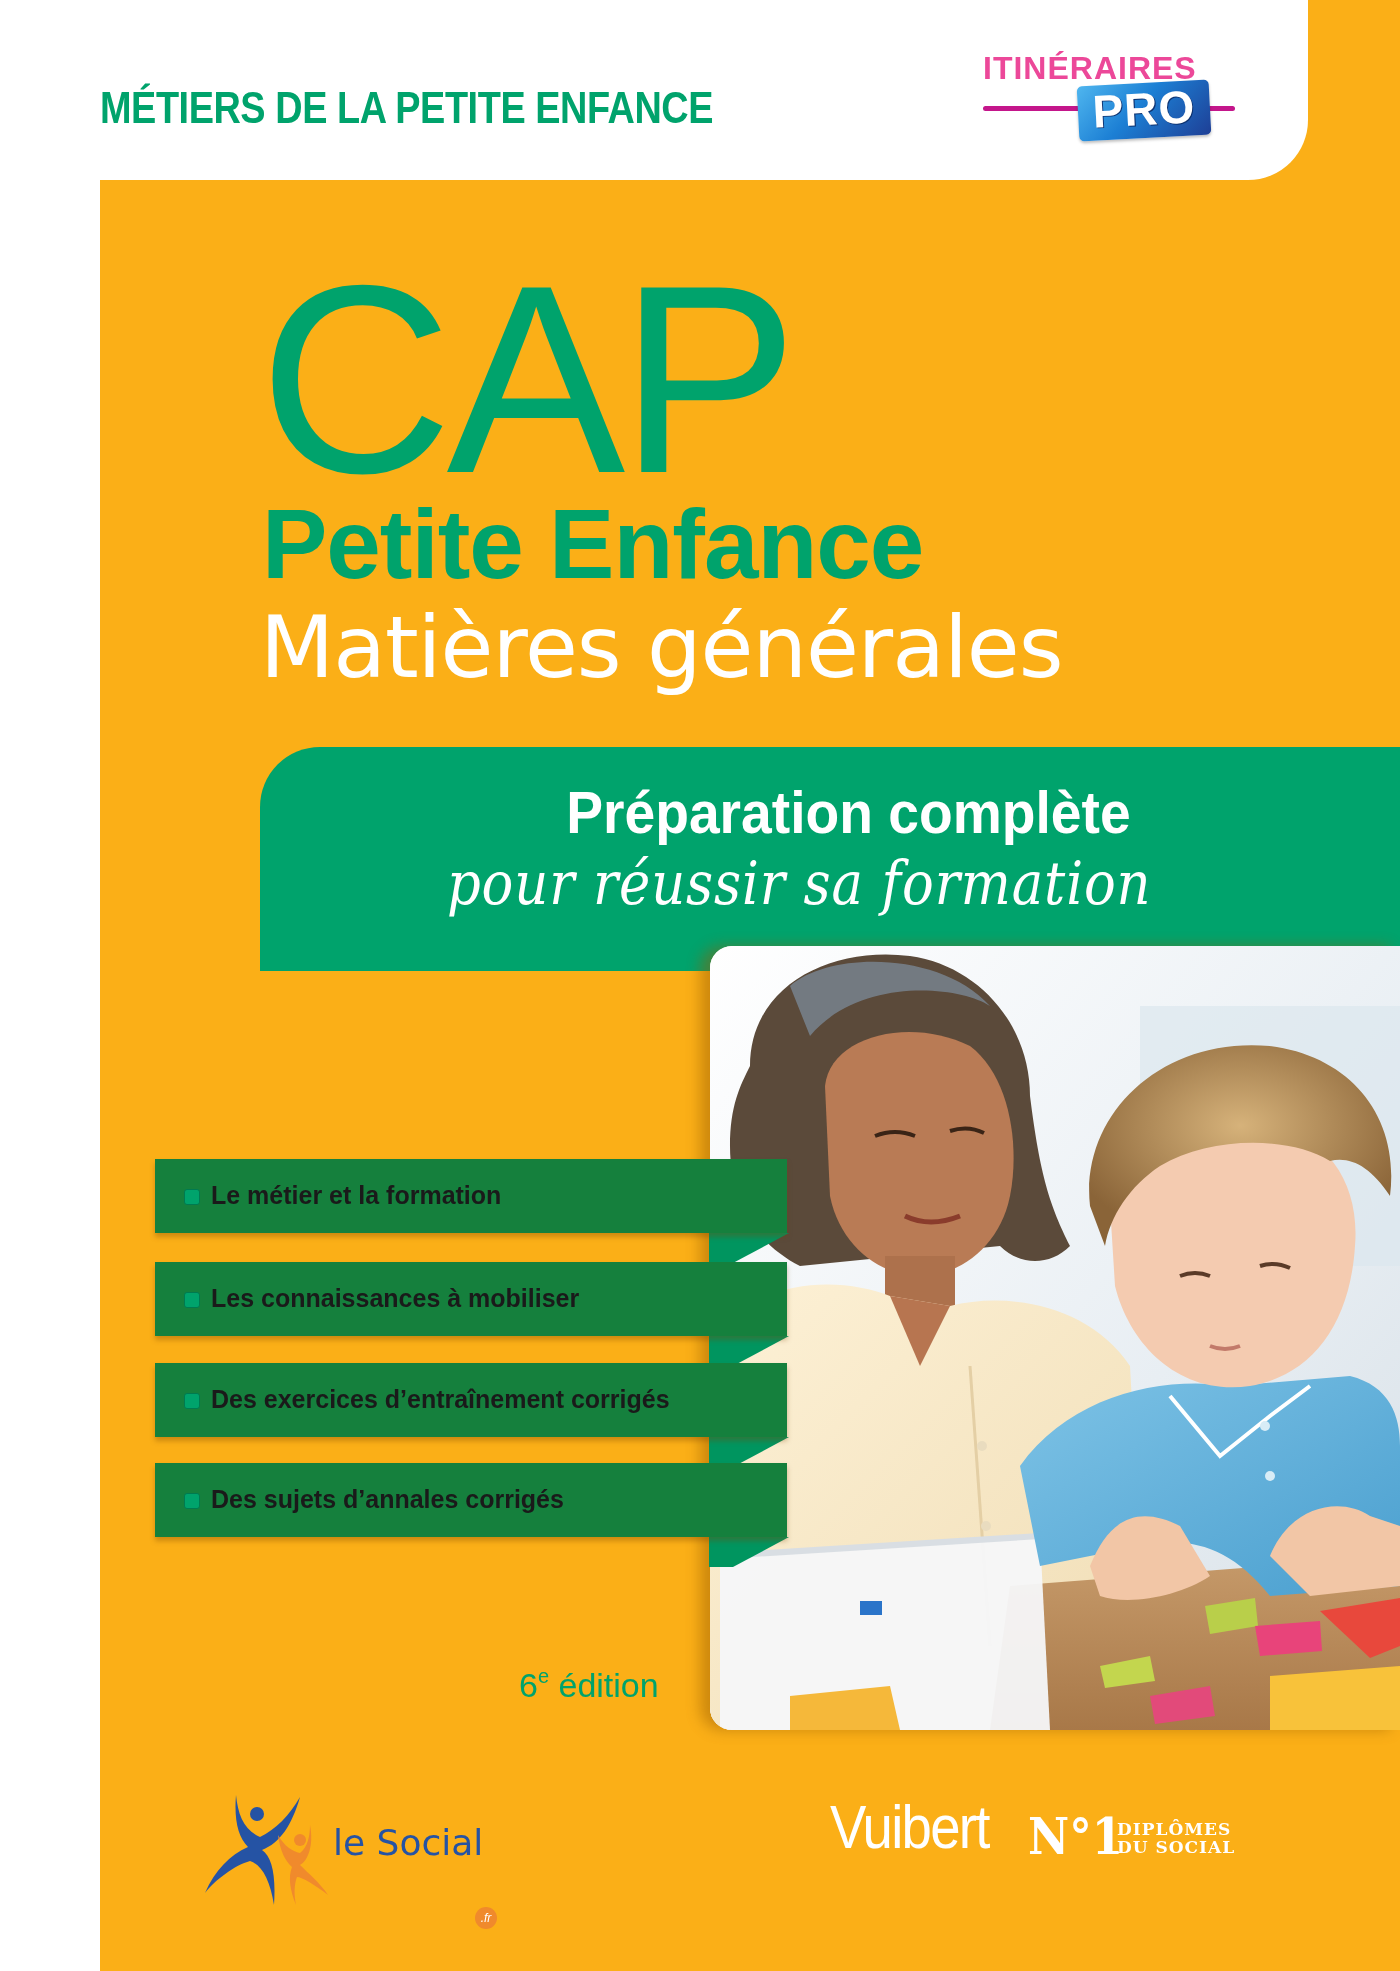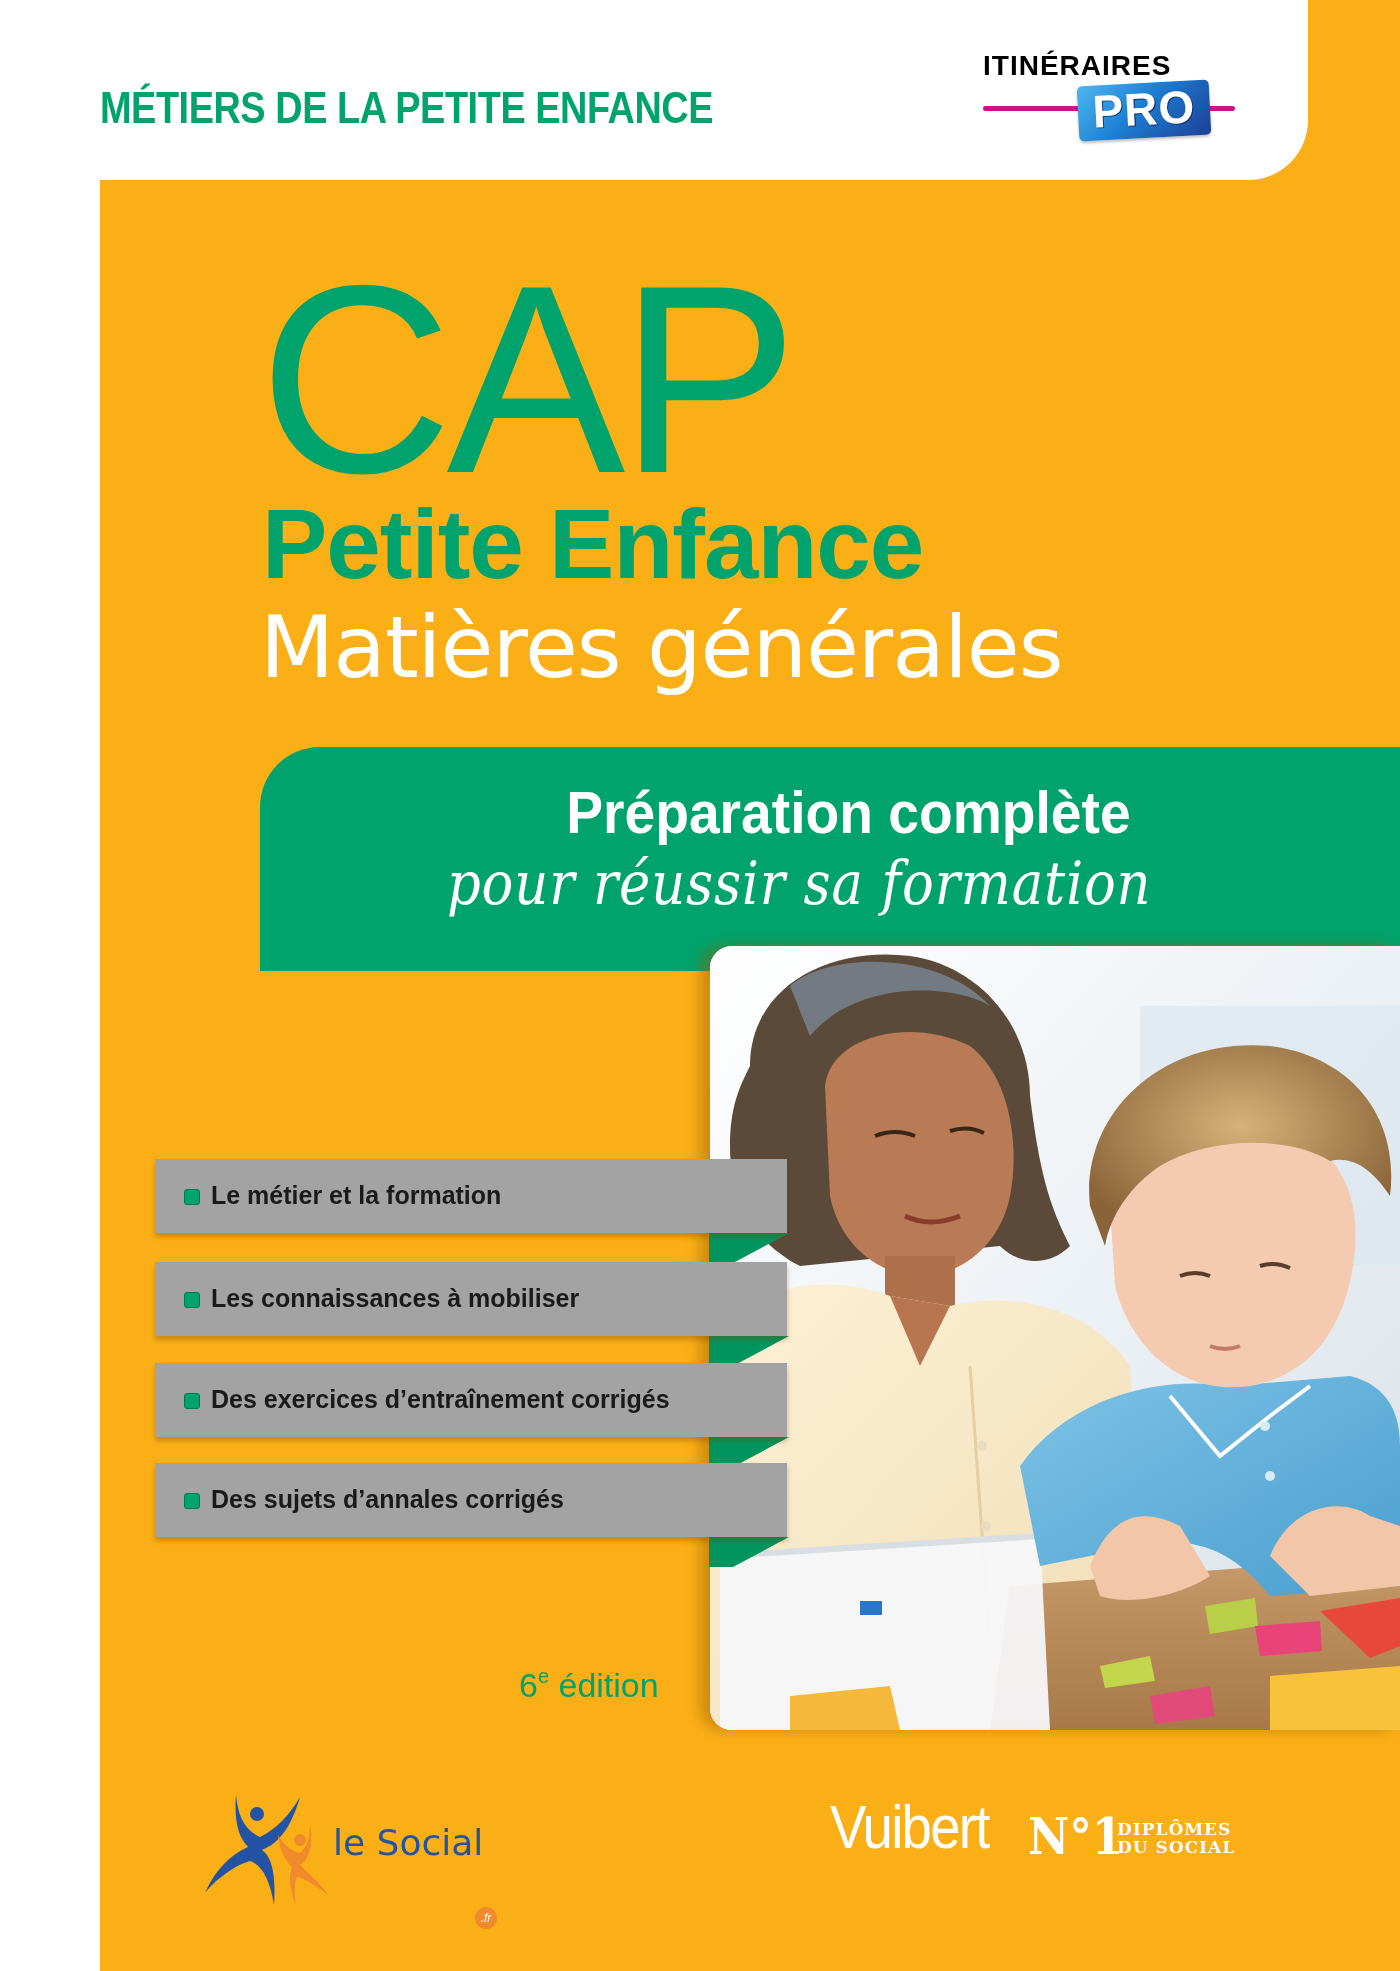--- a/index.html
+++ b/index.html
@@ -5,39 +5,39 @@
   * { box-sizing: border-box; margin: 0; padding: 0; }
   html, body { width: 1400px; height: 1971px; background: #ffffff; overflow: hidden; }
   body { position: relative; font-family: "Liberation Sans", "DejaVu Sans", sans-serif; }
 
   .orange-bg { position: absolute; left: 100px; top: 0; width: 1300px; height: 1971px; background: #FBAF17; }
   .white-top { position: absolute; left: 0; top: 0; width: 1308px; height: 180px; background: #ffffff; border-bottom-right-radius: 60px; }
 
   .series-title { position: absolute; left: 100px; top: 86px; font-family: "Liberation Sans", sans-serif; font-weight: 700; font-size: 44px; color: #00A36C; letter-spacing: -0.5px; transform: scaleX(0.86); transform-origin: left top; white-space: nowrap; line-height: 1; }
 
   .collection-logo { position: absolute; left: 980px; top: 50px; width: 260px; height: 95px; }
-  .collection-name { position: absolute; left: 3px; top: 2px; font-family: "Liberation Sans", sans-serif; font-weight: 700; font-size: 28px; color: #000000; letter-spacing: 1px; line-height: 1; white-space: nowrap; }
+  .collection-name { position: absolute; left: 3px; top: 2px; font-family: "Liberation Sans", sans-serif; font-weight: 700; font-size: 32px; color: #ec4899; letter-spacing: 1px; line-height: 1; white-space: nowrap; }
   .collection-line { position: absolute; left: 3px; top: 56px; width: 252px; height: 5px; background: #C4168B; border-radius: 3px; }
   .pro-badge { position: absolute; left: 98px; top: 33px; width: 132px; height: 55px; border-radius: 5px; background: linear-gradient(135deg, #4FB6EF 0%, #1C7FD4 45%, #1E3F96 100%); transform: rotate(-3deg); box-shadow: 0 2px 3px rgba(0,0,0,0.25); }
   .pro-text { position: absolute; left: 0; top: 3px; width: 100%; text-align: center; font-family: "Liberation Sans", sans-serif; font-weight: 700; font-size: 46px; color: #ffffff; letter-spacing: 1px; line-height: 1; text-shadow: 1px 1px 0 #0d3270; }
 
   .cap-title { position: absolute; left: 259px; top: 245px; font-family: "Liberation Sans", sans-serif; font-weight: 400; font-size: 268px; color: #00A36C; line-height: 1; letter-spacing: -6px; white-space: nowrap; }
   .subtitle-green { position: absolute; left: 262px; top: 495px; font-family: "Liberation Sans", sans-serif; font-weight: 700; font-size: 98px; color: #00A36C; line-height: 1; white-space: nowrap; letter-spacing: -1px; }
   .subtitle-white { position: absolute; left: 260px; top: 604px; font-family: "DejaVu Sans", sans-serif; font-weight: 400; font-size: 86px; color: #ffffff; line-height: 1; white-space: nowrap; letter-spacing: -1px; }
 
   .banner { position: absolute; left: 260px; top: 747px; width: 1140px; height: 224px; background: #00A36C; border-top-left-radius: 60px; }
   .banner-line1 { position: absolute; left: 0; top: 36px; width: 100%; text-align: center; padding-left: 40px; font-family: "Liberation Sans", sans-serif; font-weight: 700; font-size: 60px; color: #ffffff; line-height: 1; white-space: nowrap; transform: scaleX(0.92); }
   .banner-line2 { position: absolute; left: 0; top: 106px; width: 100%; text-align: center; font-family: "DejaVu Serif", serif; font-style: italic; font-size: 60px; color: #ffffff; line-height: 1; white-space: nowrap; transform: scaleX(0.88); letter-spacing: 1px; padding-right: 70px; }
 
   .photo { position: absolute; left: 710px; top: 946px; width: 690px; height: 784px; border-top-left-radius: 22px; border-bottom-left-radius: 22px; overflow: hidden; box-shadow: -10px 0 14px rgba(150,90,0,0.45); background: #f4f6f8; }
   .photo svg { display: block; }
 
   .ribbon { position: absolute; left: 709px; width: 80px; height: 30px; }
 
-  .bullet-box { position: absolute; left: 155px; width: 632px; height: 74px; background: #a3a3a3; box-shadow: 0 4px 5px rgba(120,70,0,0.35); padding-left: 40px; }
+  .bullet-box { position: absolute; left: 155px; width: 632px; height: 74px; background: #15803d; box-shadow: 0 4px 5px rgba(120,70,0,0.35); padding-left: 40px; }
   .bullet-square { position: absolute; left: 29px; top: 30px; width: 16px; height: 16px; background: #00A36C; border-radius: 3px; border: 1px solid #007a50; }
   .bullet-text { position: absolute; left: 56px; top: 24px; font-family: "Liberation Sans", sans-serif; font-weight: 700; font-size: 25px; color: #1a1a1a; line-height: 1; white-space: nowrap; }
 
   .edition { position: absolute; left: 519px; top: 1668px; font-family: "Liberation Sans", sans-serif; font-weight: 400; font-size: 34px; color: #00A36C; line-height: 1; white-space: nowrap; }
   .edition sup { font-size: 20px; vertical-align: top; position: relative; top: -2px; }
 
   .lesocial-logo { position: absolute; left: 200px; top: 1795px; width: 310px; height: 110px; }
   .lesocial-text { position: absolute; left: 133px; top: 30px; font-family: "DejaVu Sans", sans-serif; font-size: 36px; color: #2553A4; line-height: 1; white-space: nowrap; }
   .lesocial-fr { position: absolute; left: 275px; top: 84px; width: 22px; height: 22px; border-radius: 50%; background: #F08A2C; color: #ffffff; font-family: "Liberation Sans", sans-serif; font-size: 12px; font-style: italic; text-align: center; line-height: 22px; margin-top: 28px; }
 

